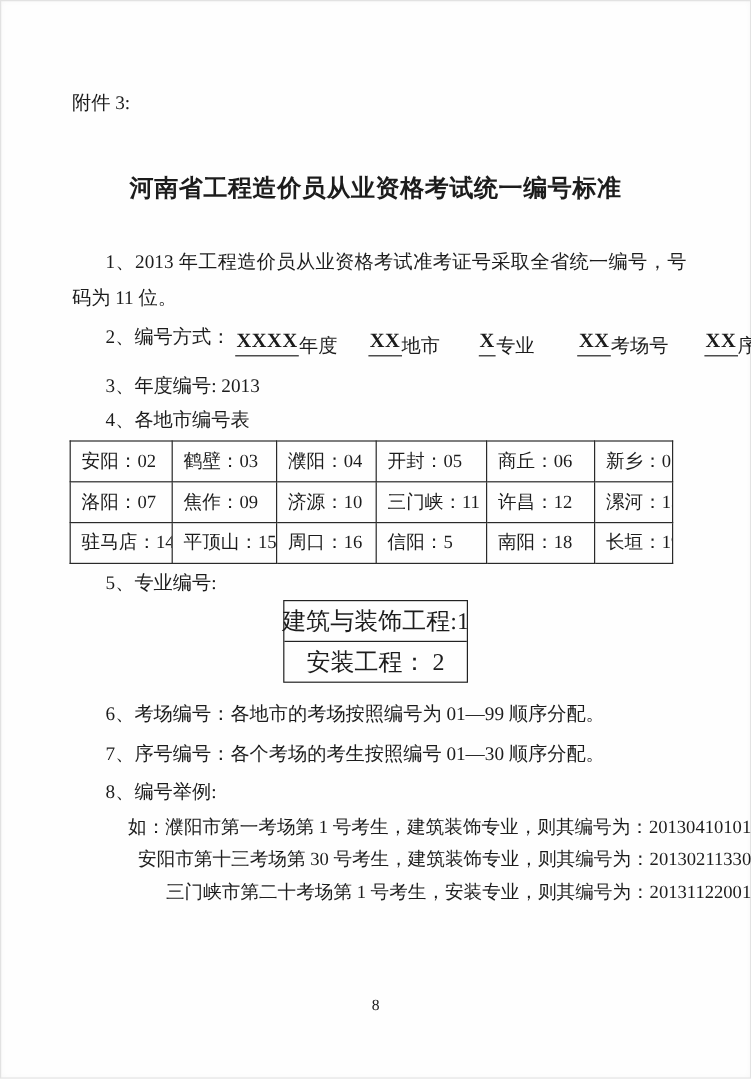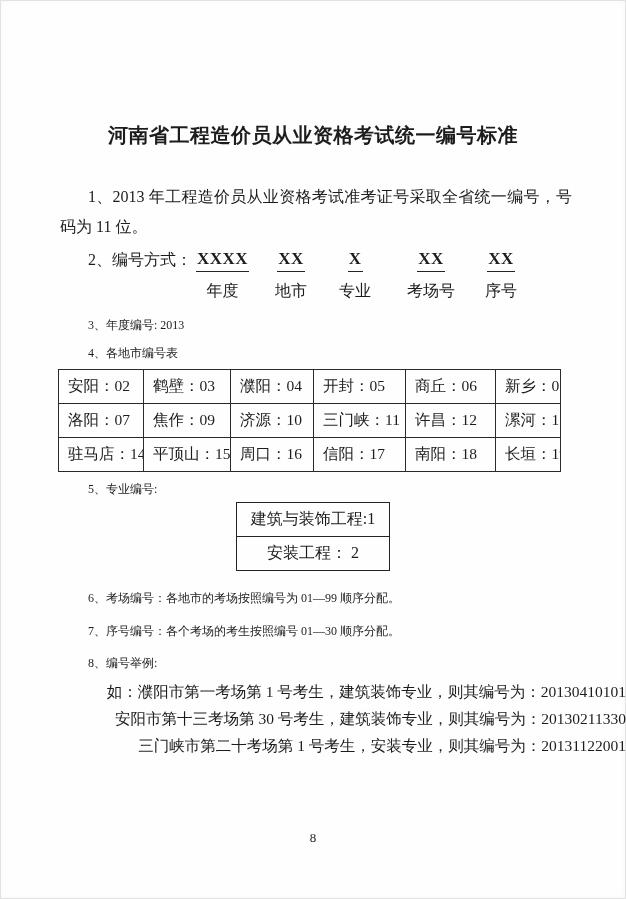--- a/index.html
+++ b/index.html
@@ -32,40 +32,40 @@
     font-size:16px;line-height:30px;
     text-align:justify;
   }
   
   .fmt-row{
     margin:6px 0 0 88px;
     display:flex;align-items:flex-start;
   }
   .fmt-label{font-size:16px;line-height:24px;white-space:nowrap;}
   .fmt-group{
-    display:inline-flex;flex-direction:column;align-items:center;
+    display:inline-flex;flex-direction:row;align-items:center;
   }
   .fmt-group.g1{margin-left:4px;}
   .fmt-group.g2{margin-left:26px;}
   .fmt-group.g3{margin-left:32px;}
   .fmt-group.g4{margin-left:36px;}
   .fmt-group.g5{margin-left:30px;}
   .fmt-code{
     font-weight:bold;font-size:17px;line-height:22px;
     border-bottom:1.5px solid #222;
     padding:0 1px 1px 1px;
     letter-spacing:.5px;
   }
   .fmt-name{
     margin-top:8px;
     font-size:16px;line-height:22px;white-space:nowrap;
   }
   .p-item{
     margin:0 40px 0 88px;
-    font-size:12px;line-height:22px;
+    font-size:16px;line-height:22px;
   }
   .mt3{margin-top:12px;}
   .mt4{margin-top:6px;}
   .mt5{margin-top:6px;}
   .mt6{margin-top:16px;}
   .mt7{margin-top:11px;}
   .mt8{margin-top:10px;}
   
   .city-table{
     margin:5px 0 0 58px;
@@ -89,41 +89,42 @@
   .city-table col.c6{width:65px;}
   
   .spec-box{
     margin:2px 0 0 236px;
     width:152px;
     border:1.6px solid #222;
   }
   .spec-row{
     height:33px;
     display:flex;align-items:center;justify-content:center;
-    font-size:16px;
+    font-size:20px;
     white-space:nowrap;
   }
   .spec-row + .spec-row{border-top:1.4px solid #222;}
   
   .examples{margin:4px 0 0 88px;text-align:right;}
   .example-line{
     font-size:15.5px;line-height:27px;
     white-space:nowrap;
   }
   .page-number{
     position:absolute;top:830px;left:0;width:100%;
     text-align:center;
     font-size:13px;color:#222;
   }
 </style>
 </head>
 <body>
 
 <div class="page">
 
+  <div class="attachment">附件 3:</div>
 
   <div class="title">河南省工程造价员从业资格考试统一编号标准</div>
 
   <p class="para1">1、2013 年工程造价员从业资格考试准考证号采取全省统一编号，号码为 11 位。</p>
 
   <div class="fmt-row">
     <span class="fmt-label">2、编号方式：</span>
     <span class="fmt-group g1">
       <span class="fmt-code">XXXX</span>
       <span class="fmt-name">年度</span>
@@ -172,21 +173,21 @@
         <td>焦作：09</td>
         <td>济源：10</td>
         <td>三门峡：11</td>
         <td>许昌：12</td>
         <td>漯河：13</td>
       </tr>
       <tr>
         <td>驻马店：14</td>
         <td>平顶山：15</td>
         <td>周口：16</td>
-        <td>信阳：17</td>
+        <td>信阳：5</td>
         <td>南阳：18</td>
         <td>长垣：19</td>
       </tr>
     </tbody>
   </table>
 
   <p class="p-item mt5">5、专业编号:</p>
 
   <div class="spec-box">
     <div class="spec-row">建筑与装饰工程:1</div>

